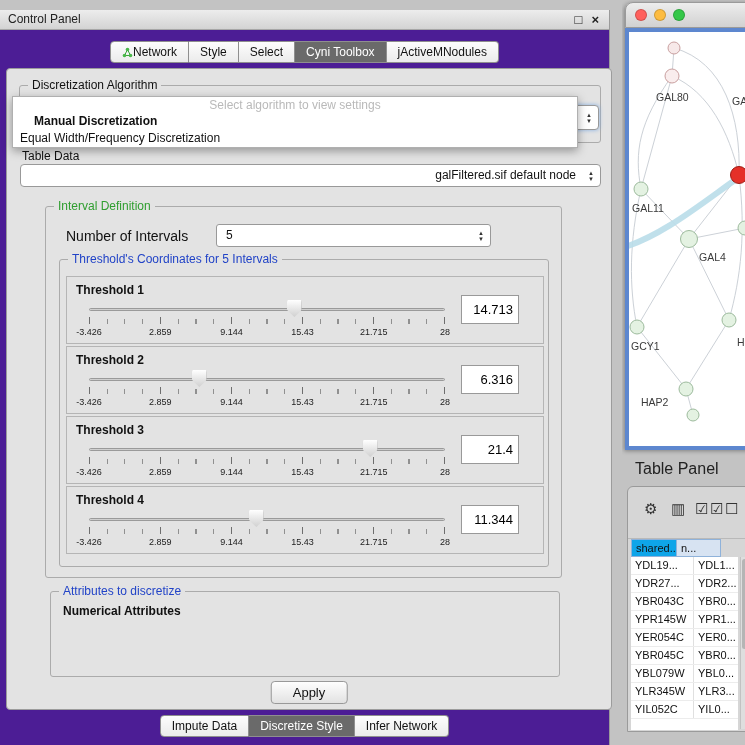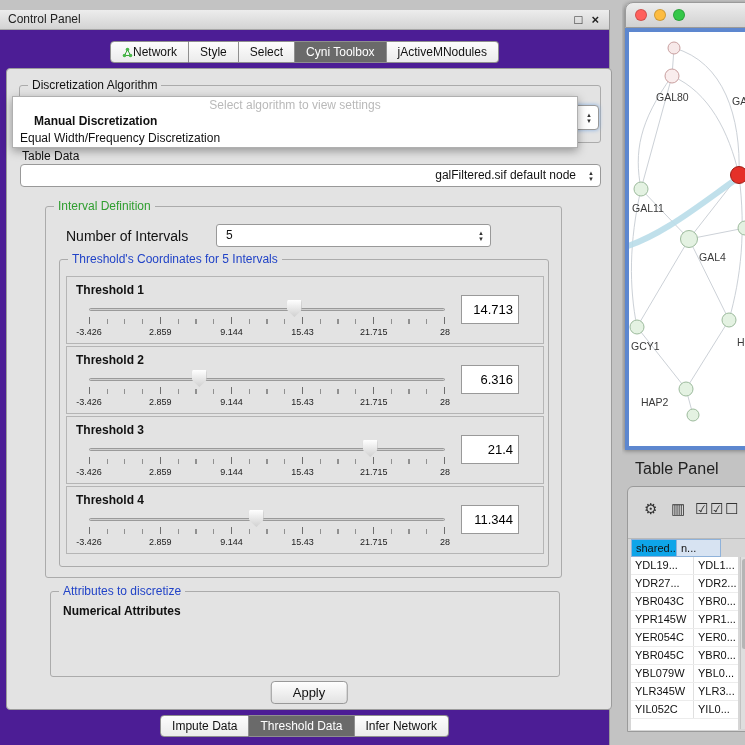--- a/index.html
+++ b/index.html
@@ -267,21 +267,21 @@
 
     <button class="apply">Apply</button>
   </div>
 
   <div class="cp-bottom">
     <div class="seg">
       <div class="tab">
           <span>Impute Data</span>
         </div>
       <div class="tab selected">
-          <span>Threshold Data</span>
+          <span>Discretize Style</span>
         </div>
       <div class="tab">
           <span>Infer Network</span>
         </div>
     </div>
   </div>
 </div>
 
 <div class="right">
 

